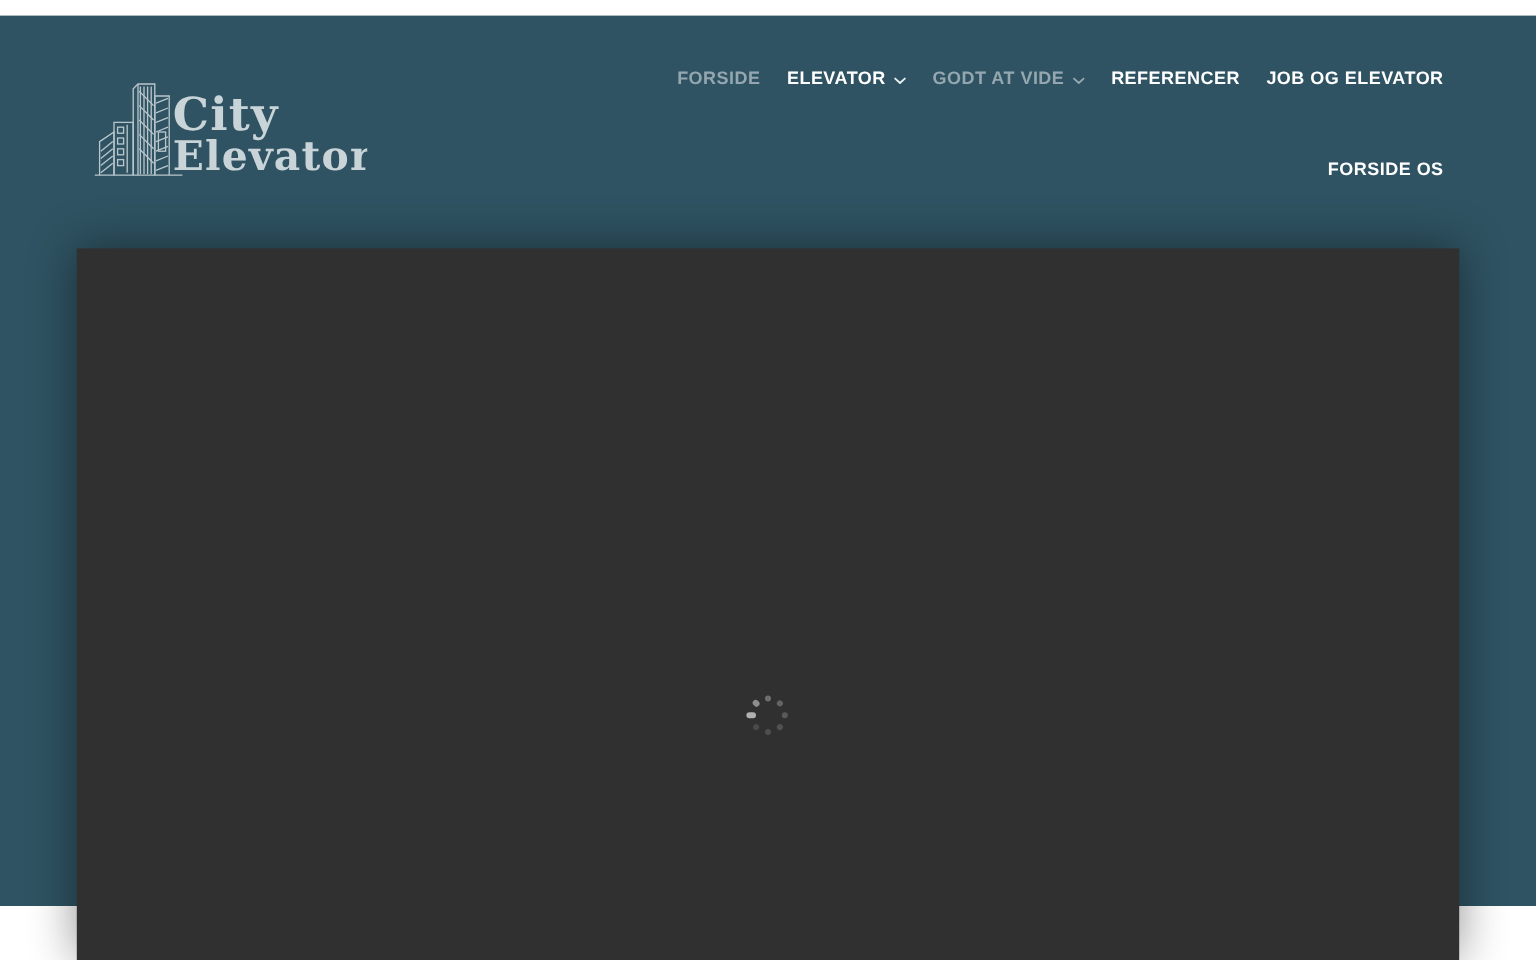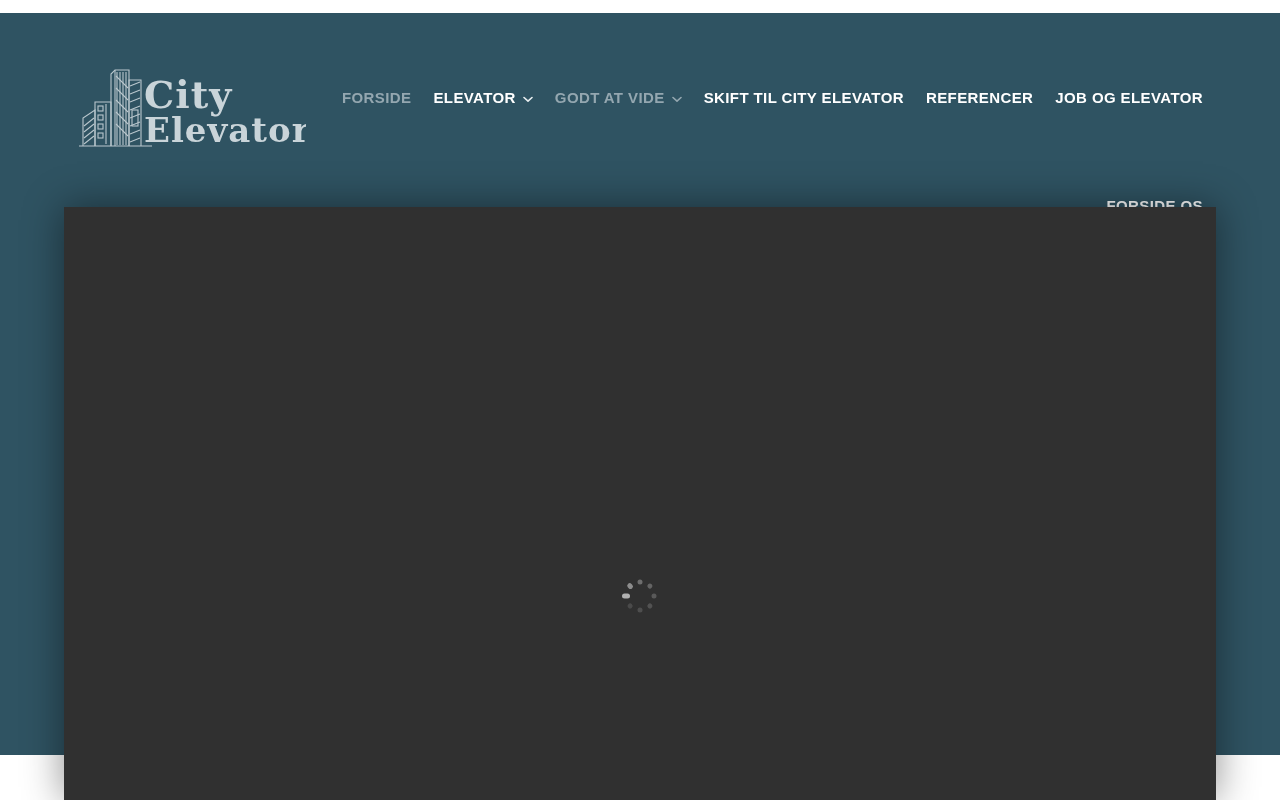--- a/index.html
+++ b/index.html
@@ -22,21 +22,20 @@
   }
 
   .main-nav { position: absolute; right: 77px; top: 40px; text-align: right; }
   .nav-row { display: flex; justify-content: flex-end; align-items: center; column-gap: 22px; }
   .nav-row + .nav-row { margin-top: 50px; }
   .nav-item {
     display: inline-flex; align-items: center; column-gap: 7px;
     font-size: 15px; font-weight: 700; letter-spacing: 0.4px;
     line-height: 26px; color: #ffffff; text-decoration: none; cursor: pointer;
     white-space: nowrap;
-    margin-top: 32px;
   }
   .nav-item.muted { color: #94a7b0; }
   .chevron-down { display: inline-block; margin-top: 2px; }
   .chevron-down svg { display: block; }
 
   
   .video-box {
     position: absolute; left: 64px; top: 207px;
     width: 1152px; height: 593px;
     background: #303030;
@@ -125,23 +124,20 @@
       </a>
       <a class="nav-item muted">
         <span>GODT AT VIDE</span>
         <span class="chevron-down">
           <svg width="10" height="7" viewBox="0 0 10 7">
               <polyline points="1,1.5 5,5.2 9,1.5" fill="none" stroke="#94a7b0" stroke-width="1.6" stroke-linecap="round" stroke-linejoin="round"></polyline>
             </svg>
         </span>
       </a>
       <a class="nav-item">
-        <span>SKIFT TIL CITY ELEVATOR</span>
-      </a>
-      <a class="nav-item">
         <span>REFERENCER</span>
       </a>
       <a class="nav-item">
         <span>JOB OG ELEVATOR</span>
       </a>
     </div>
     <div class="nav-row">
       <a class="nav-item">
         <span>FORSIDE OS</span>
       </a>

